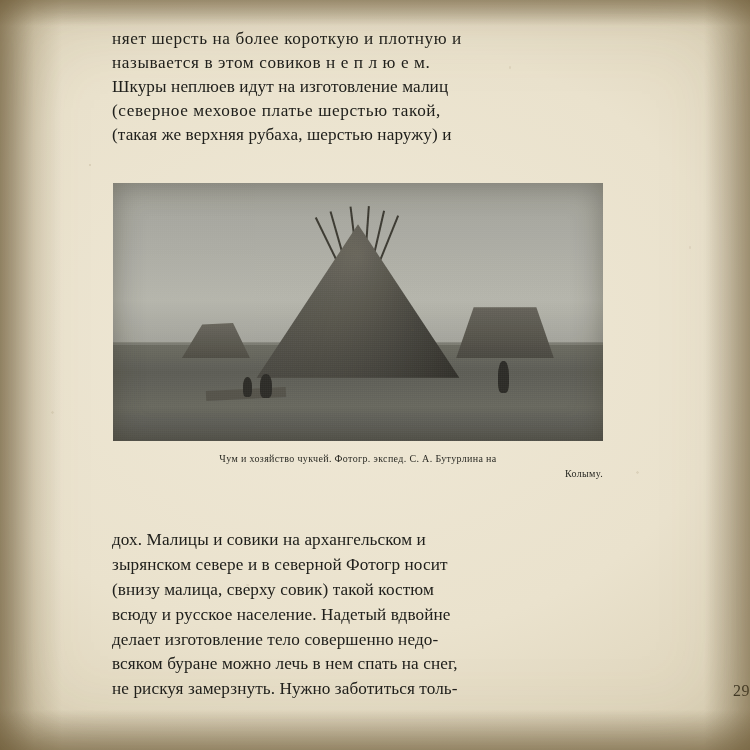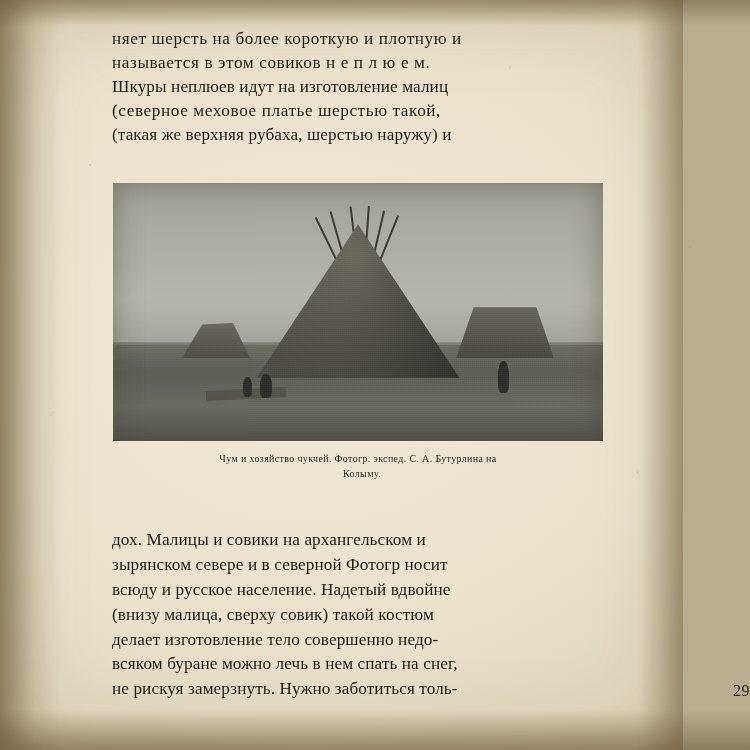--- a/index.html
+++ b/index.html
@@ -9,21 +9,21 @@
   body {
     width: 750px;
     height: 750px;
     background: #b9ad91;
     font-family: "Liberation Serif", serif;
     overflow: hidden;
   }
   .page {
     position: absolute;
     left: 0; top: 0;
-    width: 683px;
+    width: 750px;
     height: 750px;
     background:
       radial-gradient(ellipse 120% 90% at 45% 45%, #efe8d6 0%, #eae2cd 45%, #ddd3b9 72%, #c9bc9d 90%, #b6a887 100%);
   }
   
   .page::after {
     content: "";
     position: absolute;
     left: 0; top: 0; right: 0; bottom: 0;
     box-shadow:
@@ -193,21 +193,21 @@
   .caption {
     margin-top: 11px;
     color: #2a2a24;
     font-size: 10px;
     line-height: 1.45;
     letter-spacing: 0.35px;
     text-align: center;
   }
   .caption .cap-line2 {
     display: block;
-    text-align: center;
+    text-align: right;
     margin-left: 8px;
   }
 
   .para-bottom {
     position: absolute;
     left: 112px;
     top: 500px;
     width: 496px;
     margin-top: 29px;
   }
@@ -283,22 +283,22 @@
     </div>
     <div class="caption">
       <span>Чум и хозяйство чукчей. Фотогр. экспед. С. А. Бутурлина на</span>
       <span class="cap-line2">Колыму.</span>
     </div>
   </div>
 
   <div class="para-bottom text-block">
     <p>дох. Малицы и совики на архангельском и</p>
     <p>зырянском севере и в северной Фотогр носит</p>
+    <p>(внизу малица, сверху совик) такой костюм</p>
     <p>всюду и русское население. Надетый вдвойне</p>
-    <p>(внизу малица, сверху совик) такой костюм</p>
     <p>делает изготовление тело совершенно недо-</p>
     <p>всяком буране можно лечь в нем спать на снег,</p>
     <p>не рискуя замерзнуть. Нужно заботиться толь-</p>
   </div>
 
   <div class="folio">29</div>
 
   <div class="speckle"></div>
   <div class="edge-left"></div>
   <div class="edge-top"></div>

